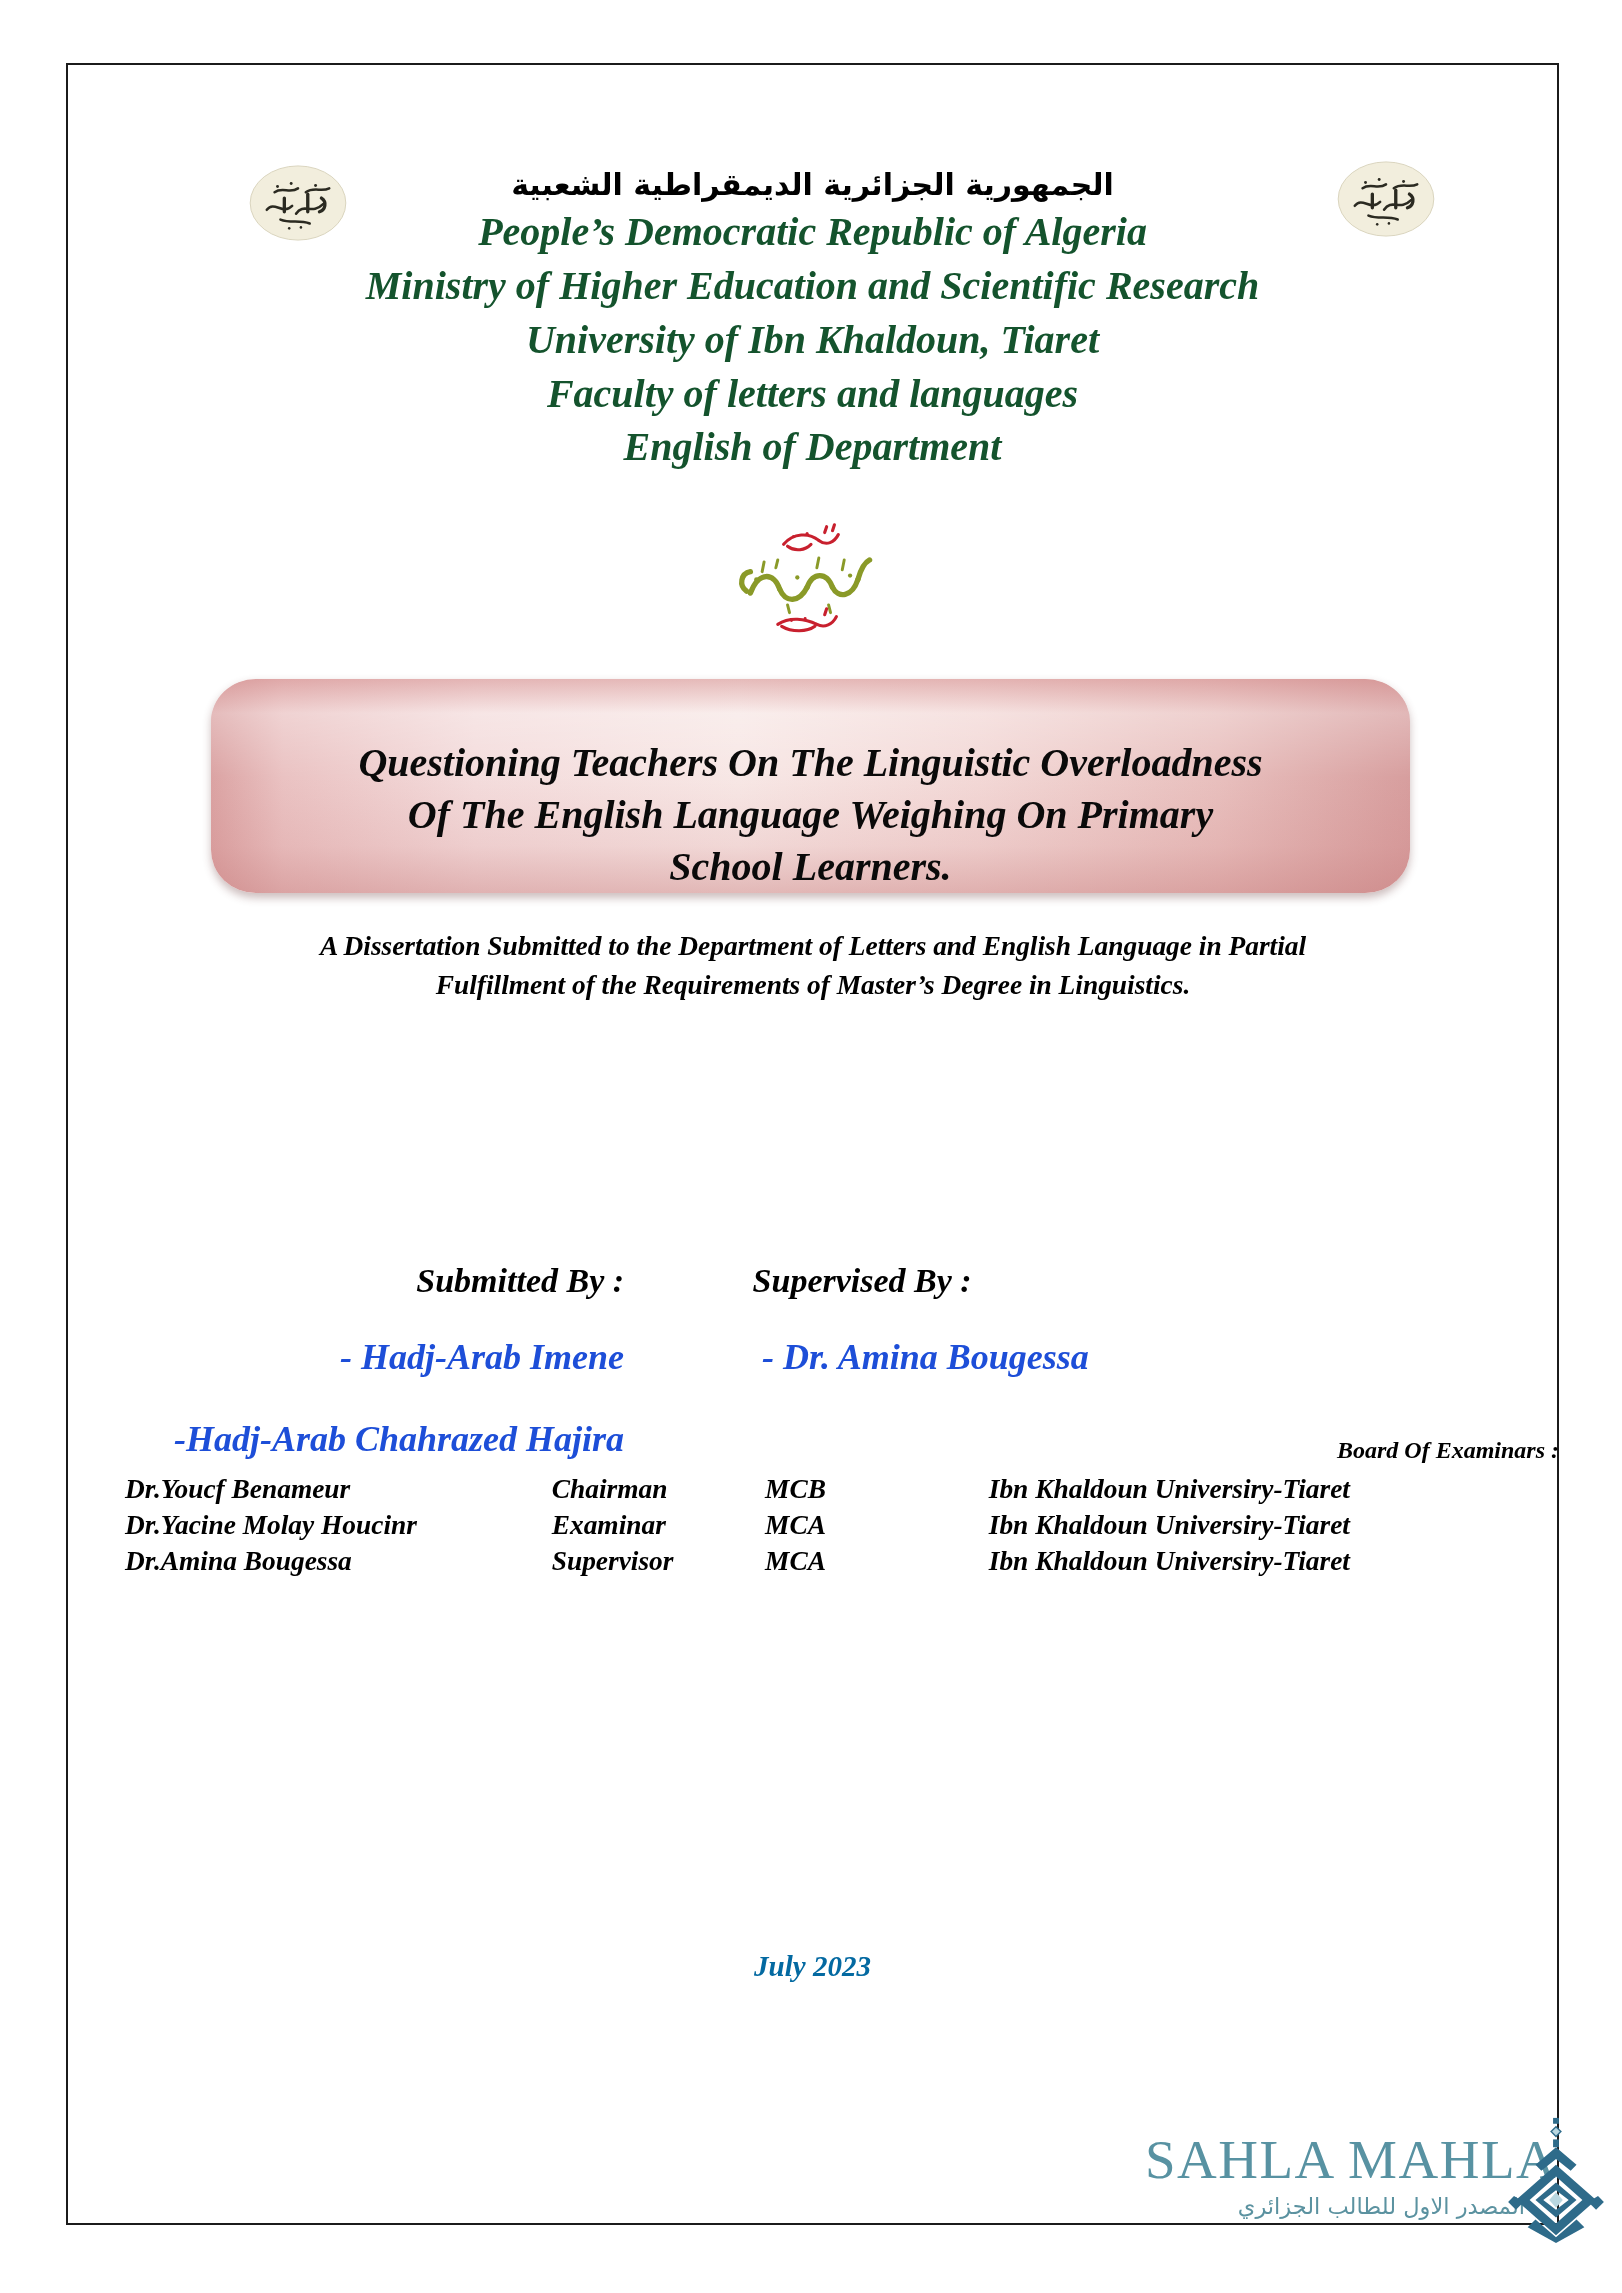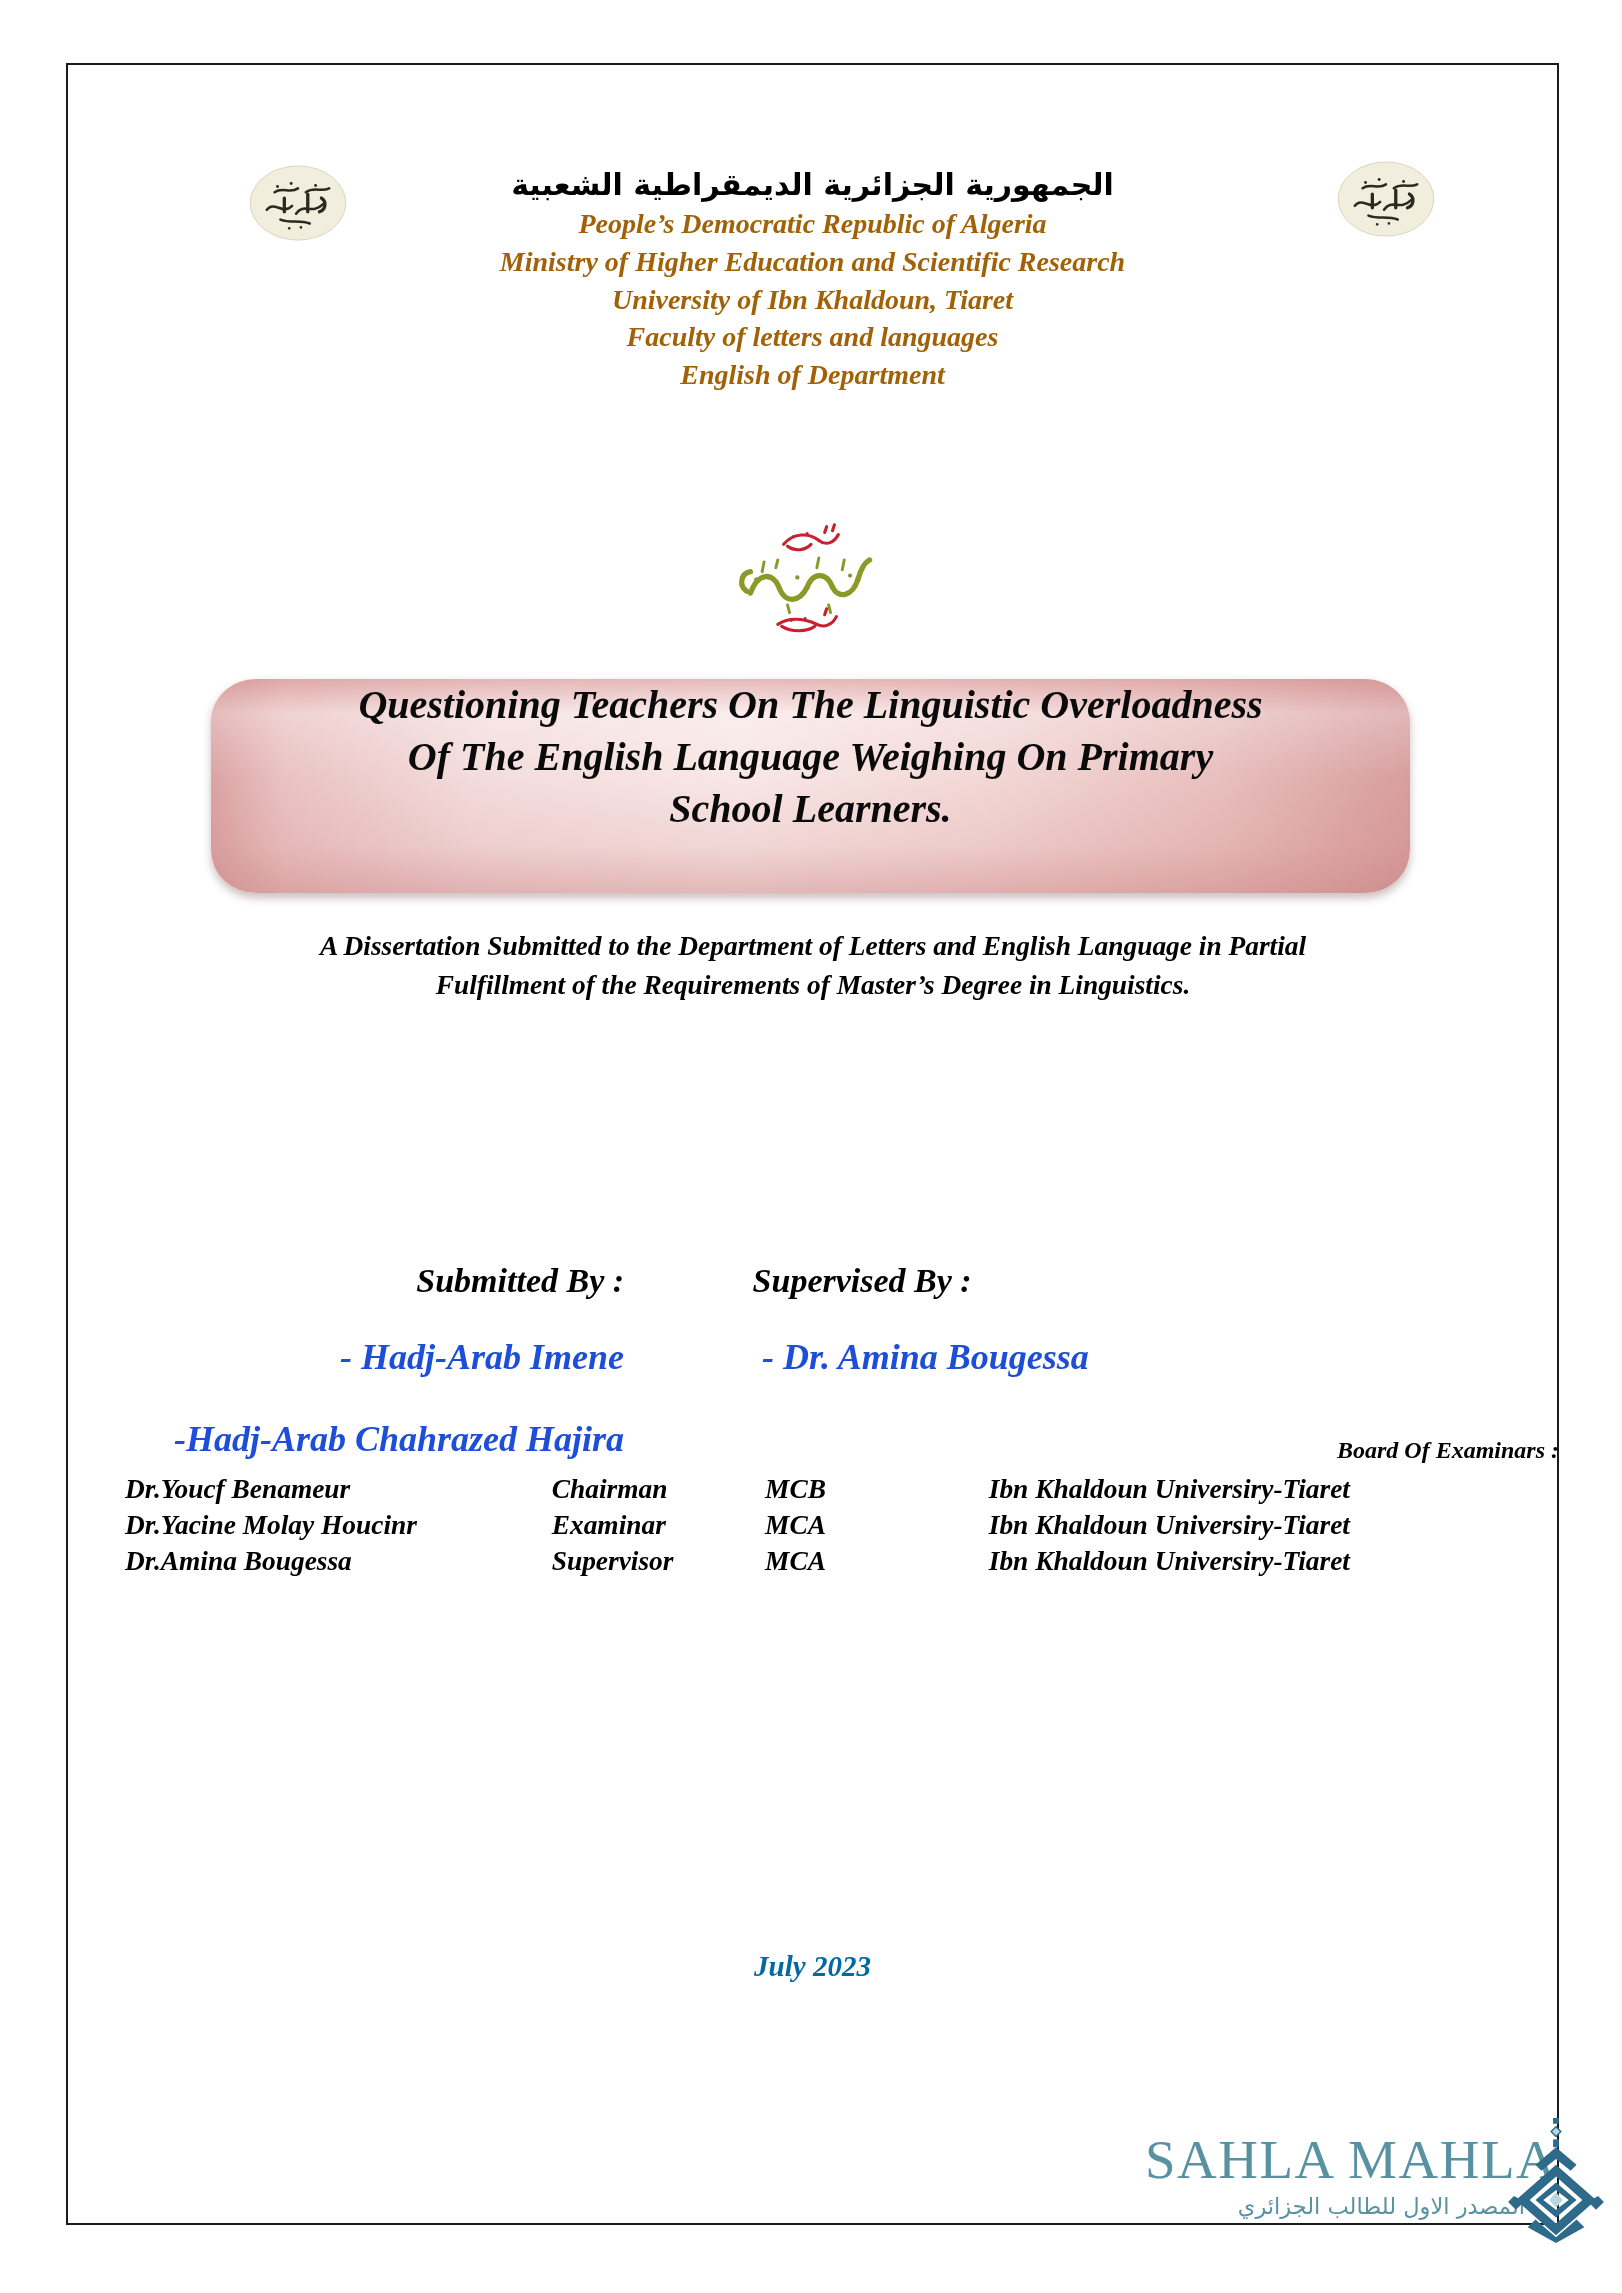--- a/index.html
+++ b/index.html
@@ -58,22 +58,22 @@
     font-size: 30px;
     font-weight: bold;
     color: #000;
     line-height: 1.34;
     letter-spacing: 0px;
   }
   .hdr-en {
     font-family: "Liberation Serif", "DejaVu Serif", serif;
     font-style: italic;
     font-weight: bold;
-    font-size: 28px;
-    color: #a16207;
+    font-size: 40px;
+    color: #14532d;
     line-height: 1.345;
     white-space: nowrap;
   }
 
   
   .uni-logo {
     position: absolute;
     left: 723px;
     top: 515px;
     width: 176px;
@@ -93,21 +93,21 @@
       linear-gradient(to right,
         #d99e9e 0%,
         #e9bfbf 6%,
         #f3dada 22%,
         #f7e6e4 44%,
         #f2d6d4 64%,
         #e7bcba 84%,
         #d59999 100%);
     box-shadow: 0 4.9px 8.8px rgba(90,40,40,0.30);
     display: flex;
-    align-items: flex-start;
+    align-items: flex-end;
     justify-content: center;
     overflow: hidden;
   }
   .title-banner::before {
     content: "";
     position: absolute;
     left: 0; right: 0; top: 0; bottom: 0;
     border-radius: 45px / 43px;
     background:
       linear-gradient(to bottom,

